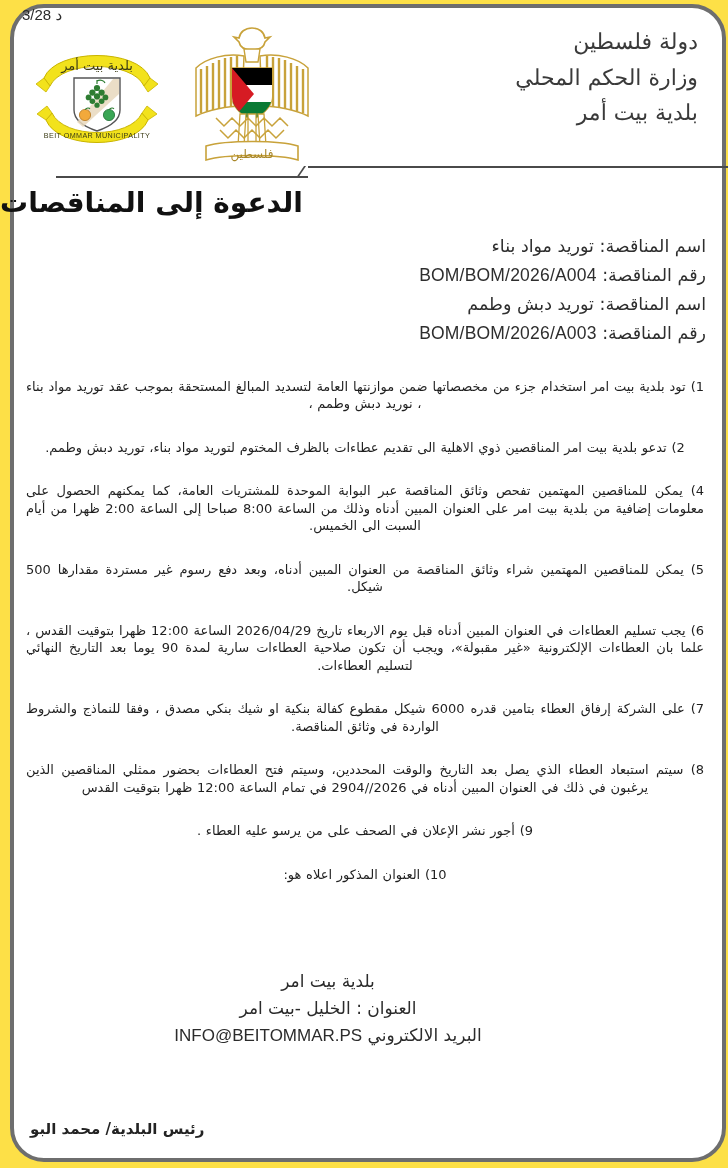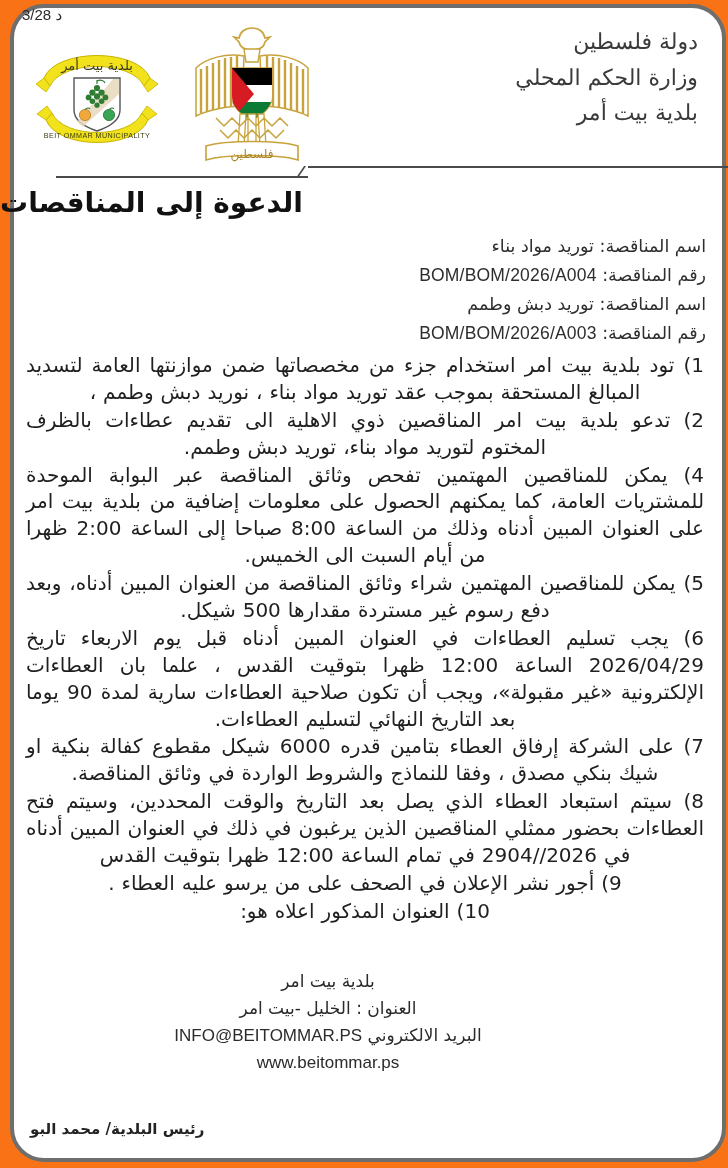--- a/index.html
+++ b/index.html
@@ -4,21 +4,21 @@
 <style>
   * { margin:0; padding:0; box-sizing:border-box; }
   html, body {
     width:728px; height:1168px;
     background:#ffffff;
     font-family:"DejaVu Sans", sans-serif;
   }
   #page {
     position:relative;
     width:728px; height:1168px;
-    background:#f97316;
+    background:#fde047;
     overflow:hidden;
   }
   
   .frame {
     position:absolute;
     left:10px; top:4px;
     width:716px; height:1158px;
     border:4px solid #6e6e6e;
     border-radius:34px 34px 34px 34px;
     background:#ffffff;
@@ -132,27 +132,28 @@
   .body-list {
     position:absolute;
     left:26px; top:352px;
     width:678px;
     direction:rtl;
     text-align:justify;
     text-align-last:center;
   }
   .clause {
     font-family:"DejaVu Sans", sans-serif;
-    font-size:20px;
+    font-size:13px;
     color:#1f1f1f;
     line-height:1.345;
     margin-bottom:1px;
     text-align:justify;
     text-align-last:center;
     word-spacing:0.6px;
+    margin-top:26px;
   }
   
   .contact {
     position:absolute;
     left:0; top:968px;
     width:656px;
     text-align:center;
     direction:rtl;
   }
   .contact div {
@@ -353,18 +354,17 @@
   <div class="contact">
     <div>بلدية بيت امر</div>
     <div>
       <span>العنوان :</span>
       <span>الخليل -بيت امر</span>
     </div>
     <div>
       <span>البريد الالكتروني</span>
       <span class="ltr">INFO@BEITOMMAR.PS</span>
     </div>
-    <div class="web">www.beitommar.ps</div>
   </div>
 
   <div class="footer-sig">رئيس البلدية/ محمد البو</div>
 
 </div>
 
 </body></html>

